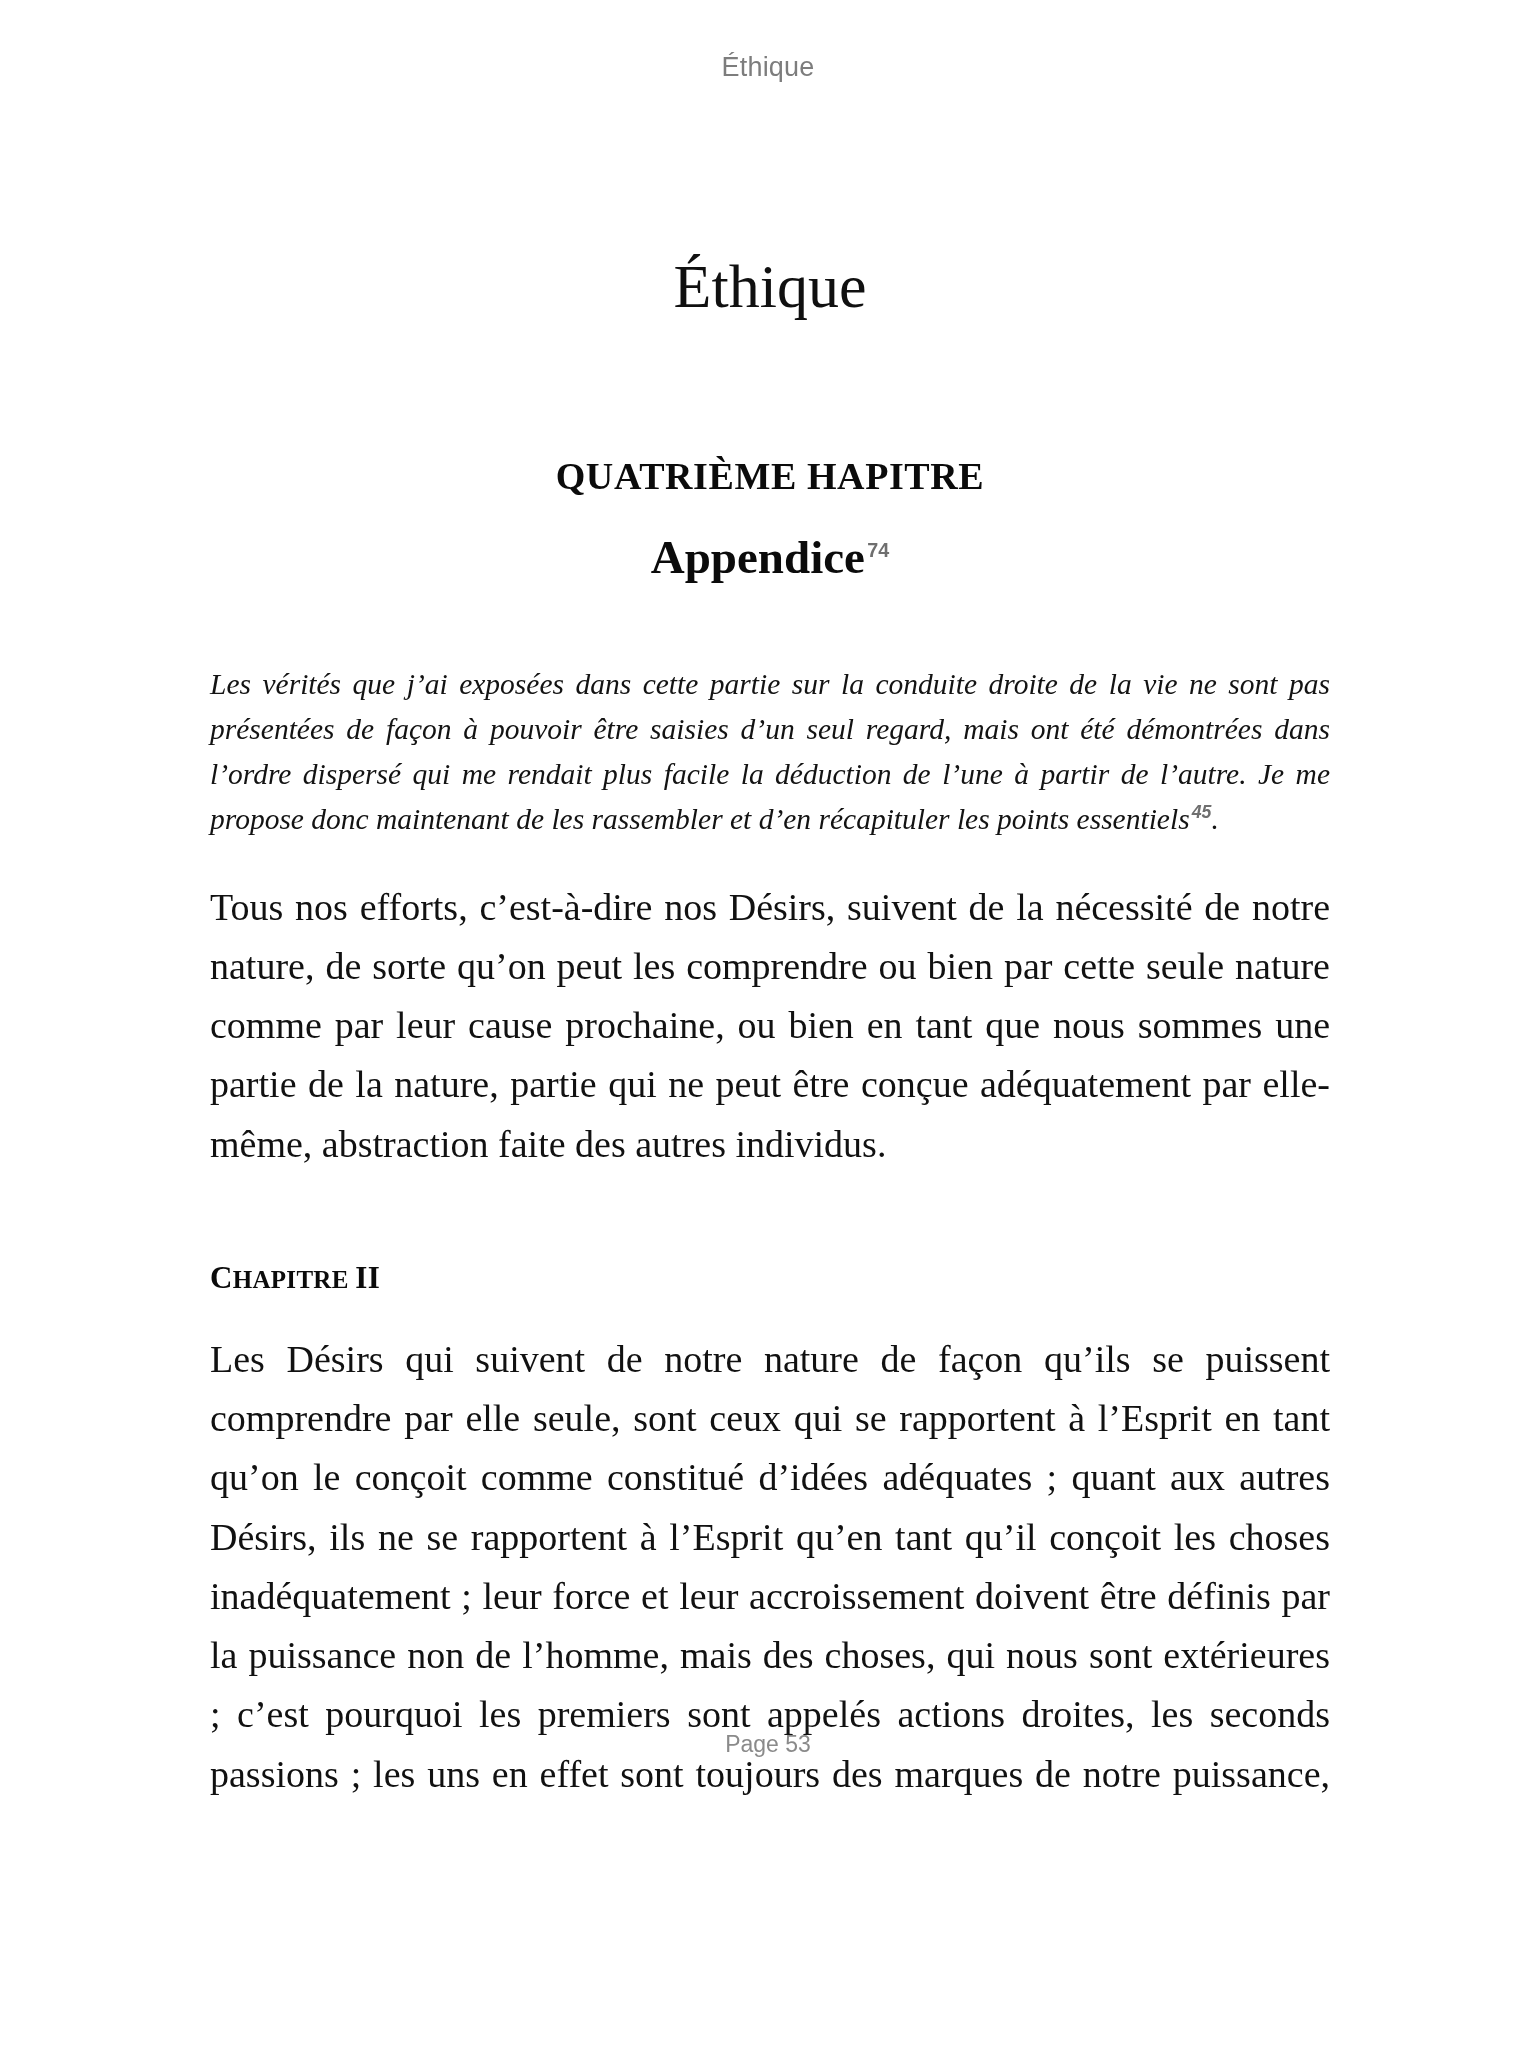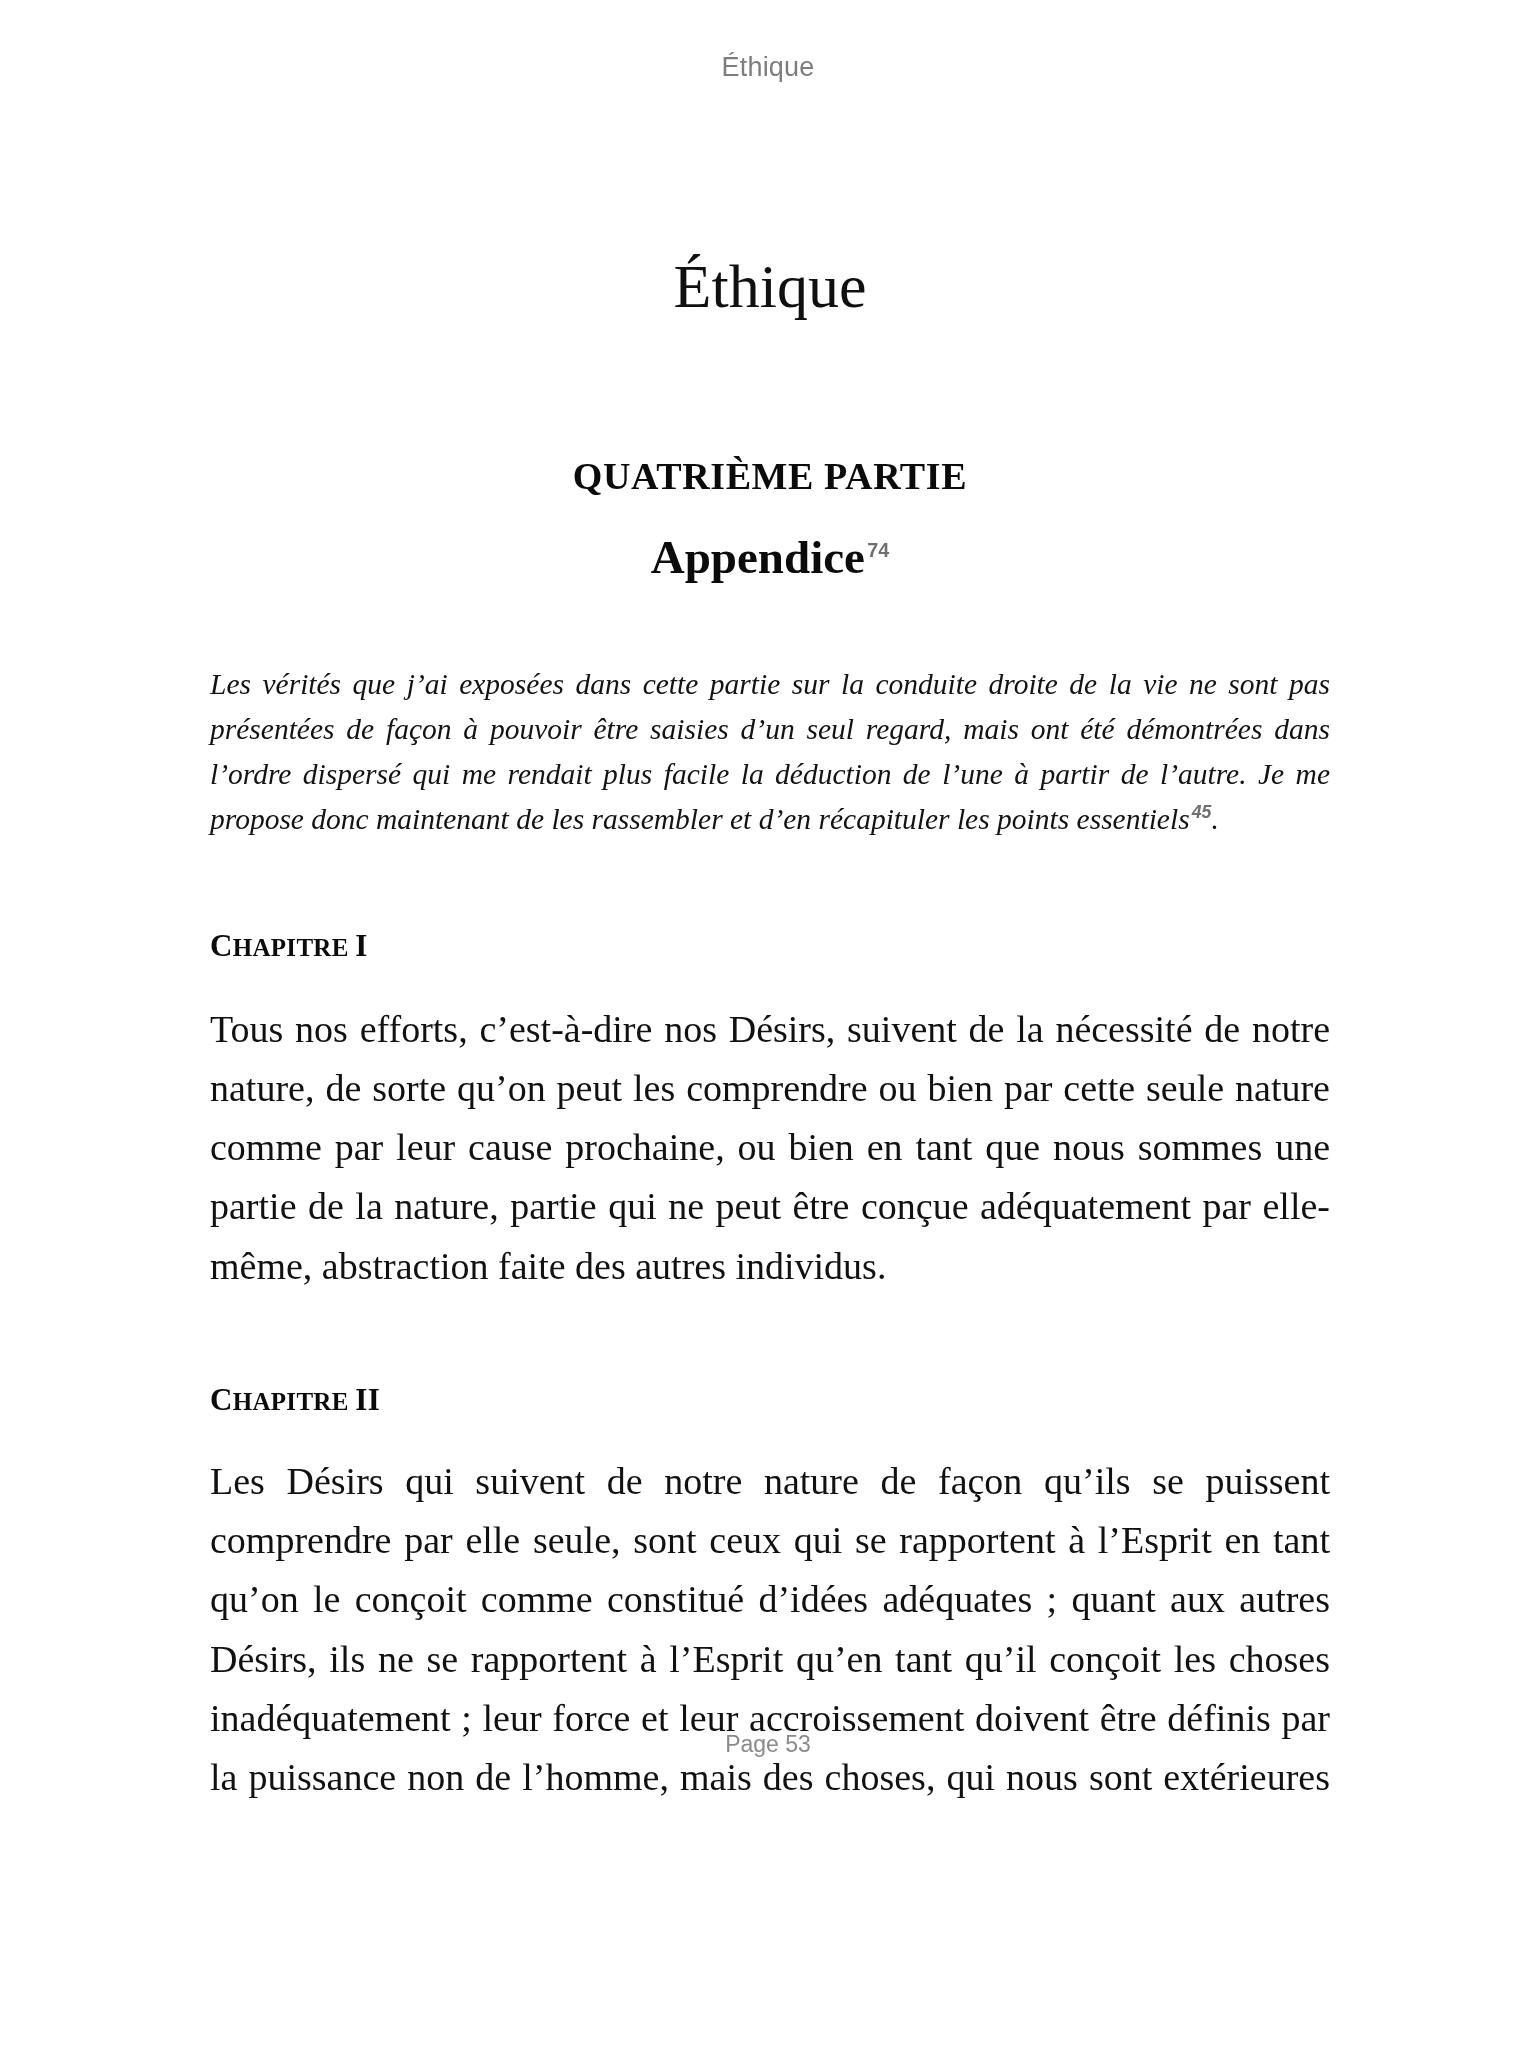--- a/index.html
+++ b/index.html
@@ -144,34 +144,30 @@
 <body>
 
 <div class="page">
 
   <div class="running-header">Éthique</div>
 
   <div class="content">
 
     <h1 class="book-title">Éthique</h1>
 
-    <h2 class="part-heading">QUATRIÈME PARTIE</h2>
+    <h2 class="part-heading">QUATRIÈME HAPITRE</h2>
 
     <h3 class="section-heading">
       <span>Appendice</span><sup class="fnref">74</sup>
     </h3>
 
     <p class="lead">
       <span>Les vérités que j’ai exposées dans cette partie sur la conduite droite de la vie ne sont pas présentées de façon à pouvoir être saisies d’un seul regard, mais ont été démontrées dans l’ordre dispersé qui me rendait plus facile la déduction de l’une à partir de l’autre. Je me propose donc maintenant de les rassembler et d’en récapituler les points essentiels</span><sup class="fnref">45</sup><span>.</span>
     </p>
 
-    <h4 class="chapter-heading">
-      <span class="sc-first">C</span><span class="sc-rest">HAPITRE</span>
-      <span class="numeral">I</span>
-    </h4>
 
     <p class="body-text">Tous nos efforts, c’est-à-dire nos Désirs, suivent de la nécessité de notre nature, de sorte qu’on peut les comprendre ou bien par cette seule nature comme par leur cause prochaine, ou bien en tant que nous sommes une partie de la nature, partie qui ne peut être conçue adéquatement par elle-même, abstraction faite des autres individus.</p>
 
     <h4 class="chapter-heading">
       <span class="sc-first">C</span><span class="sc-rest">HAPITRE</span>
       <span class="numeral">II</span>
     </h4>
 
     <p class="body-text tight-top">
       <span>Les Désirs qui suivent de notre nature de façon qu’ils se puissent comprendre par elle seule, sont ceux qui se rapportent à l’Esprit en tant qu’on le conçoit comme constitué d’idées adéquates ; quant aux autres Désirs, ils ne se rapportent à l’Esprit qu’en tant qu’il conçoit les choses inadéquatement ; leur force et leur accroissement doivent être définis par la puissance non de l’homme, mais des choses, qui nous sont extérieures ; c’est pourquoi les premiers sont appelés actions droites, les seconds passions ; les uns en effet sont toujours des marques de notre puissance, les autres, au contraire, de notre impuissance et d’une connaissance mutilée</span><sup class="fnref">46</sup><span>.</span>

